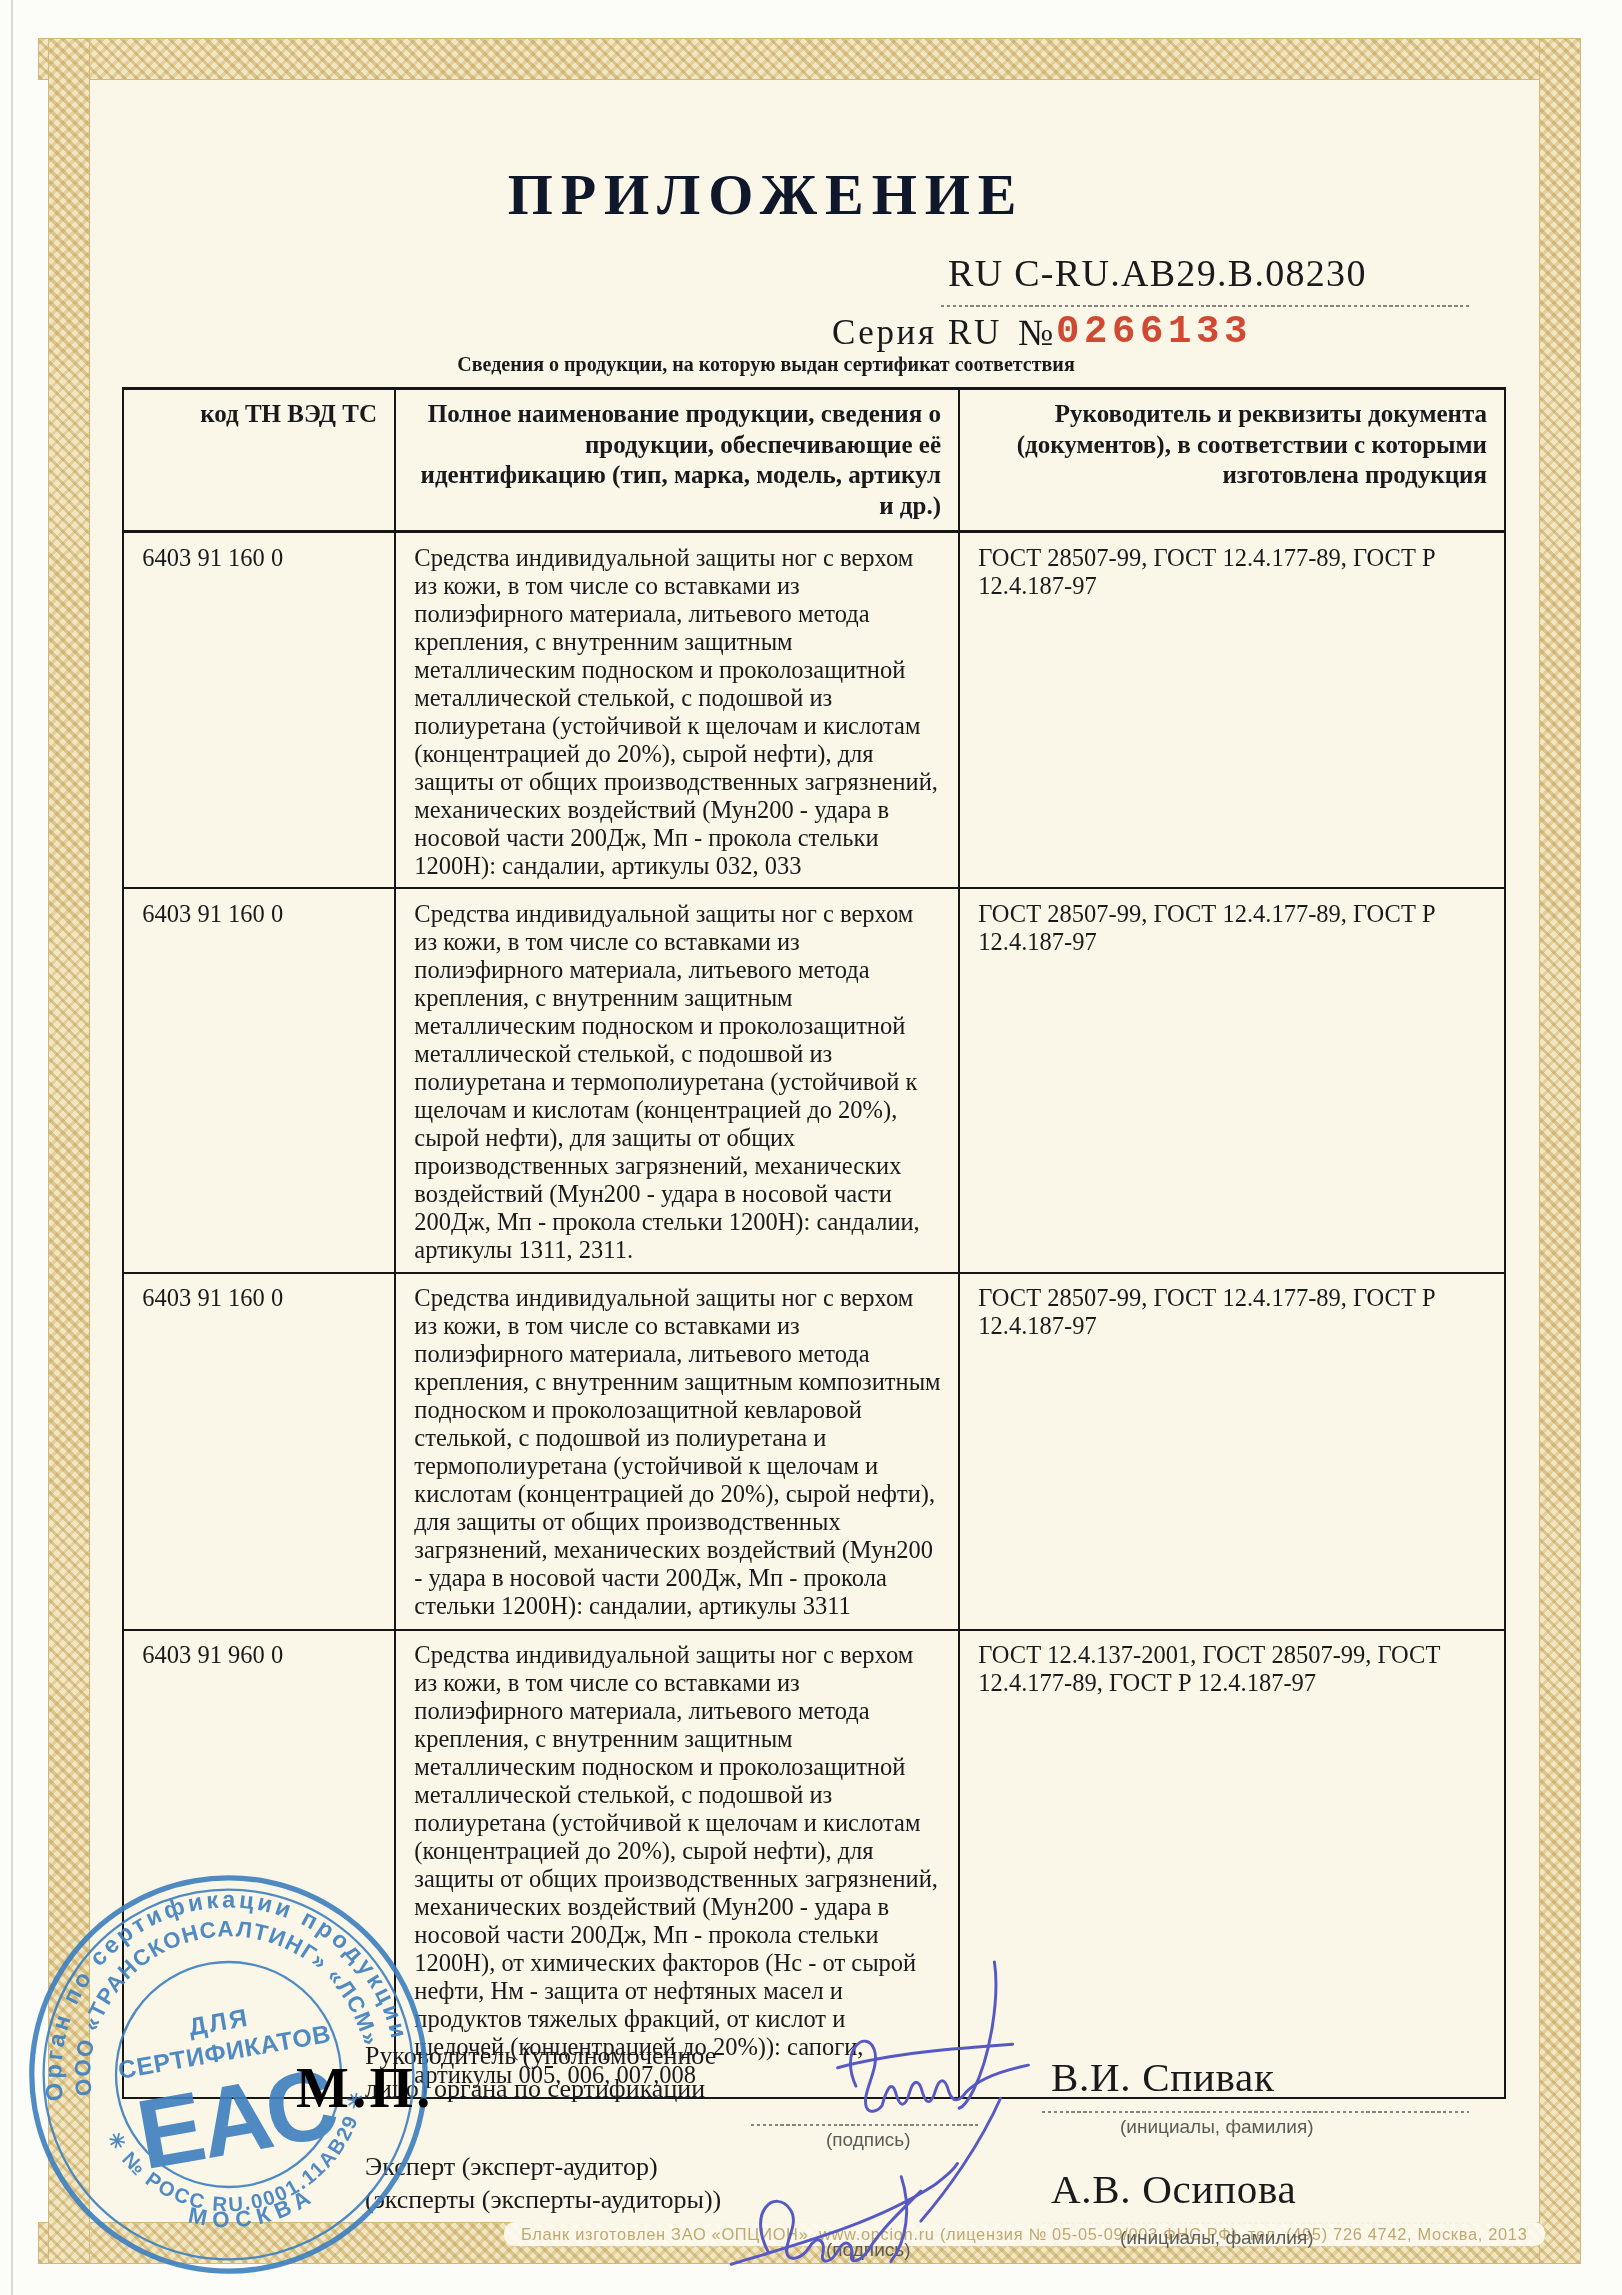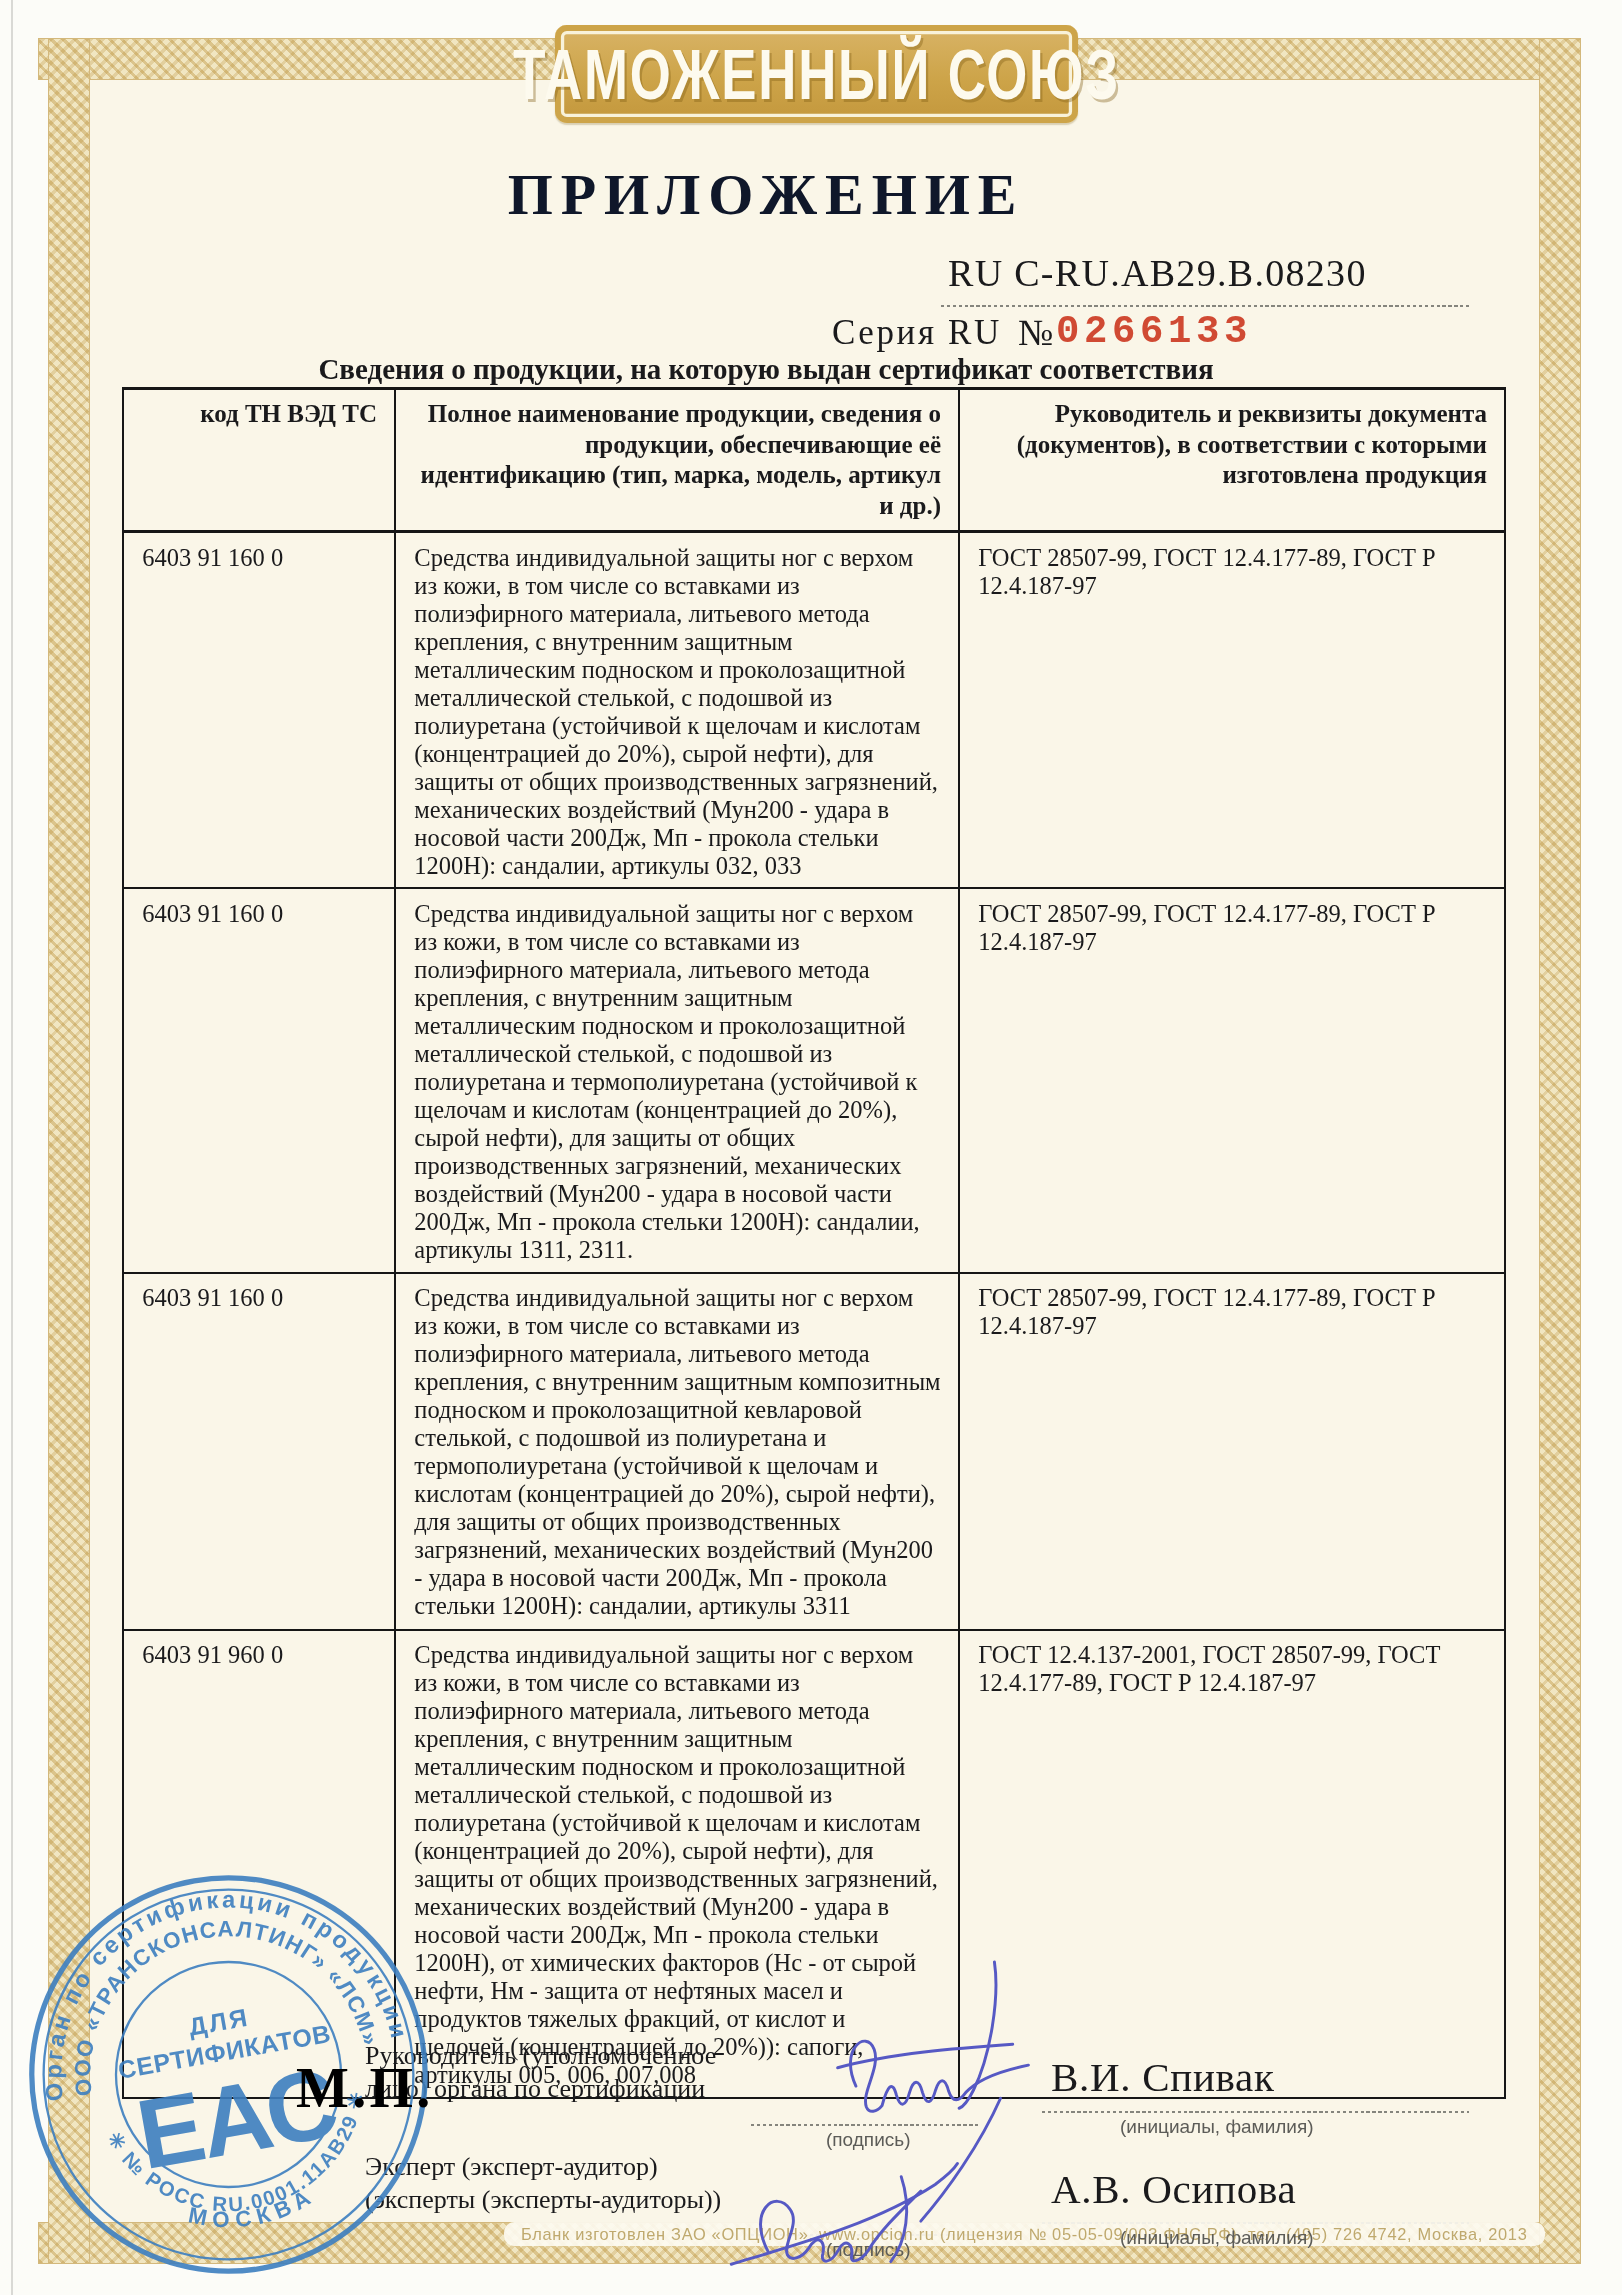--- a/index.html
+++ b/index.html
@@ -48,21 +48,21 @@
   .dotline { position:absolute; height:2px; z-index:2;
     background:repeating-linear-gradient(90deg,#85857d 0 3.3px, transparent 3.3px 5.9px); }
   .cert-underline { left:941px; top:305px; width:531px; }
   .seria-label { position:absolute; left:832px; top:313px; font-size:35px; letter-spacing:2.6px; z-index:2; }
   .seria-no-sign { position:absolute; left:1018px; top:311px; font-size:37px; z-index:2; }
   .seria-number { position:absolute; left:1056px; top:310px; z-index:2;
     font-family:Liberation Mono, monospace; font-weight:700; font-size:39px;
     letter-spacing:4.6px; }
 
   .caption { position:absolute; left:275px; top:353px; width:982px; text-align:center;
-    font-size:29px; font-weight:700; z-index:2; }
+    font-size:20px; font-weight:700; z-index:2; }
 
   table.products {
     position:absolute; left:122px; top:387px; width:1382px; z-index:2;
     border-collapse:collapse; table-layout:fixed;
   }
   table.products col.c1 { width:272px; }
   table.products col.c2 { width:564px; }
   table.products col.c3 { width:546px; }
   table.products th, table.products td { border:2px solid #161616; vertical-align:top; }
   table.products thead th { border-top-width:3.9px; border-bottom-width:3.3px; }
@@ -112,23 +112,20 @@
 <body>
 
 <div class="page">
   <div class="scan-edge"></div>
   <div class="inner-bg"></div>
   <div class="band band-top"></div>
   <div class="band band-bottom"></div>
   <div class="band band-left"></div>
   <div class="band band-right"></div>
 
-  <div class="banner">
-    <span>ТАМОЖЕННЫЙ СОЮЗ</span>
-  </div>
 
   <div class="doc-title">ПРИЛОЖЕНИЕ</div>
 
   <div class="cert-number">RU C-RU.АВ29.В.08230</div>
   <div class="dotline cert-underline"></div>
 
   <div class="seria-label">Серия RU</div>
   <div class="seria-no-sign">№</div>
   <div class="seria-number" style="color:#d04a33;">0266133</div>
 

